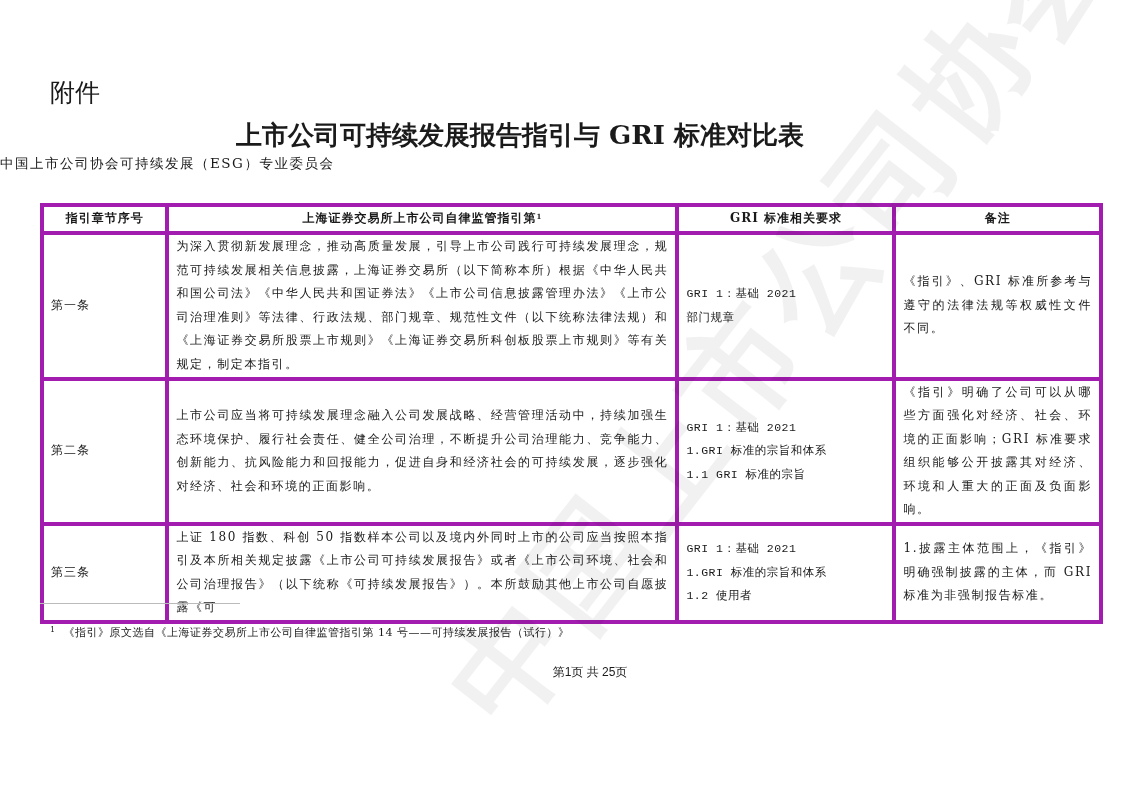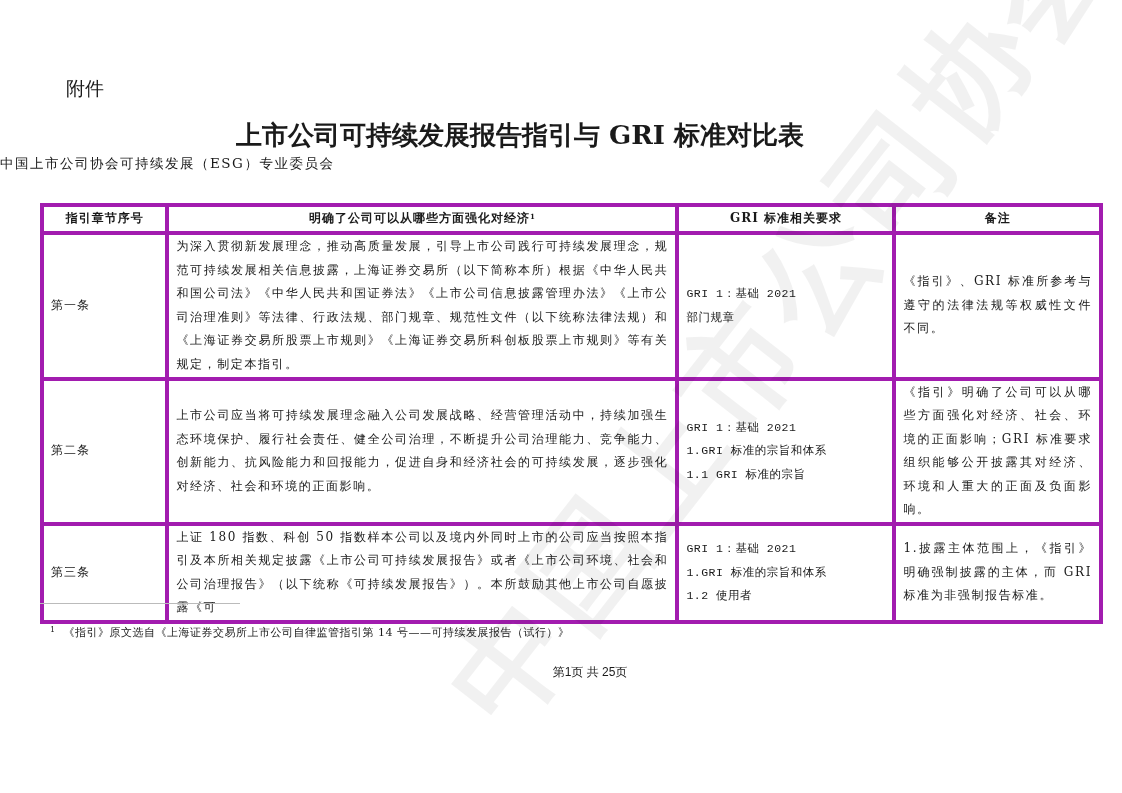--- a/index.html
+++ b/index.html
@@ -6,21 +6,21 @@
   body {
     width: 1122px; height: 793px; background: #ffffff; position: relative; overflow: hidden;
     font-family: "DejaVu Serif", "Liberation Serif", serif; color: #1a1a1a;
   }
   .watermark {
     position: absolute; left: 330px; top: 330px; width: 760px; text-align: center;
     transform: rotate(-52deg); transform-origin: center center;
     font-family: "DejaVu Sans", sans-serif; font-size: 118px; font-weight: bold;
     color: rgba(0,0,0,0.055); letter-spacing: 6px; white-space: nowrap; pointer-events: none; z-index: 5;
   }
-  .attach { position: absolute; left: 50px; top: 76px; font-family: "DejaVu Sans", sans-serif; font-size: 19px; margin-left: 16px; }
+  .attach { position: absolute; left: 50px; top: 76px; font-family: "DejaVu Sans", sans-serif; font-size: 25px; }
   .title {
     position: absolute; left: 0; top: 118px; width: 1040px; text-align: center;
     font-family: "DejaVu Serif", serif; font-weight: bold; font-size: 26px; letter-spacing: 0px;
   }
   .subtitle {
     position: absolute; left: 0; top: 155px; width: 1122px; text-align: left;
     font-size: 13.5px; letter-spacing: 1.5px;
   }
   table.cmp {
     position: absolute; left: 40px; top: 203px; width: 1063px; border-collapse: collapse; table-layout: fixed;
@@ -57,21 +57,21 @@
 <table class="cmp">
   <colgroup>
     <col class="col1">
       <col class="col2">
       <col class="col3">
       <col class="col4">
   </colgroup>
   <tbody>
       <tr>
     <th>指引章节序号</th>
-    <th><span>明确了公司可以从哪些方面强化对经济</span><sup>1</sup></th>
+    <th><span>上海证券交易所上市公司自律监管指引第</span><sup>1</sup></th>
     <th>GRI 标准相关要求</th>
     <th>备注</th>
   </tr>
   <tr style="height:146px;">
     <td class="art">第一条</td>
     <td class="req">为深入贯彻新发展理念，推动高质量发展，引导上市公司践行可持续发展理念，规范可持续发展相关信息披露，上海证券交易所（以下简称本所）根据《中华人民共和国公司法》《中华人民共和国证券法》《上市公司信息披露管理办法》《上市公司治理准则》等法律、行政法规、部门规章、规范性文件（以下统称法律法规）和《上海证券交易所股票上市规则》《上海证券交易所科创板股票上市规则》等有关规定，制定本指引。</td>
     <td class="gri">
       <div>GRI 1：基础 2021</div>
       <div>部门规章</div>
     </td>

